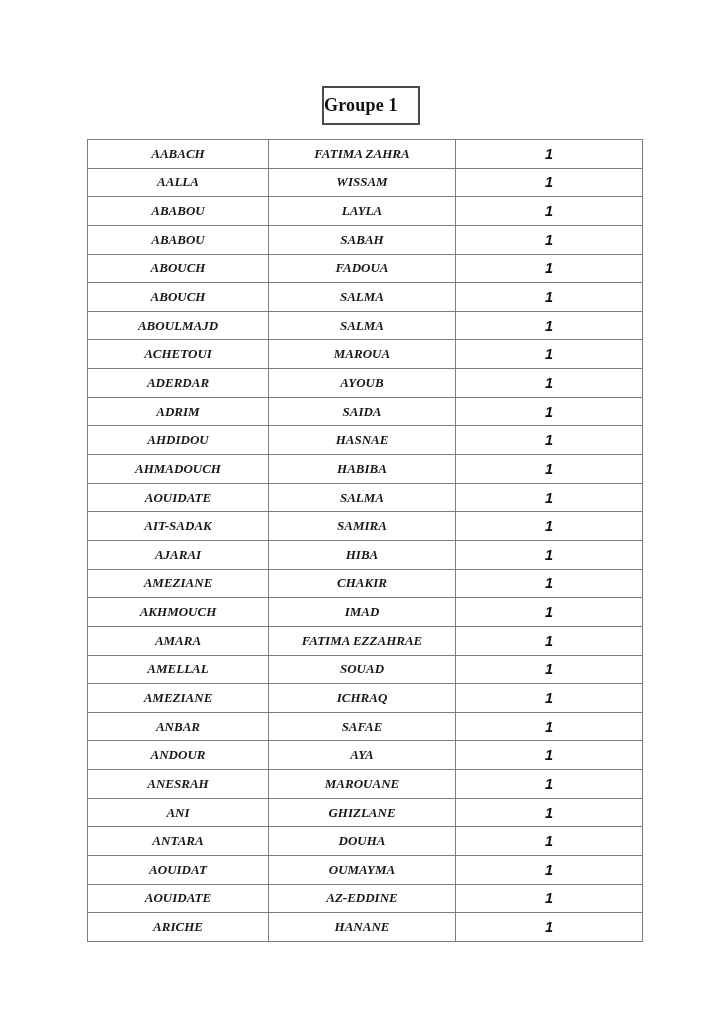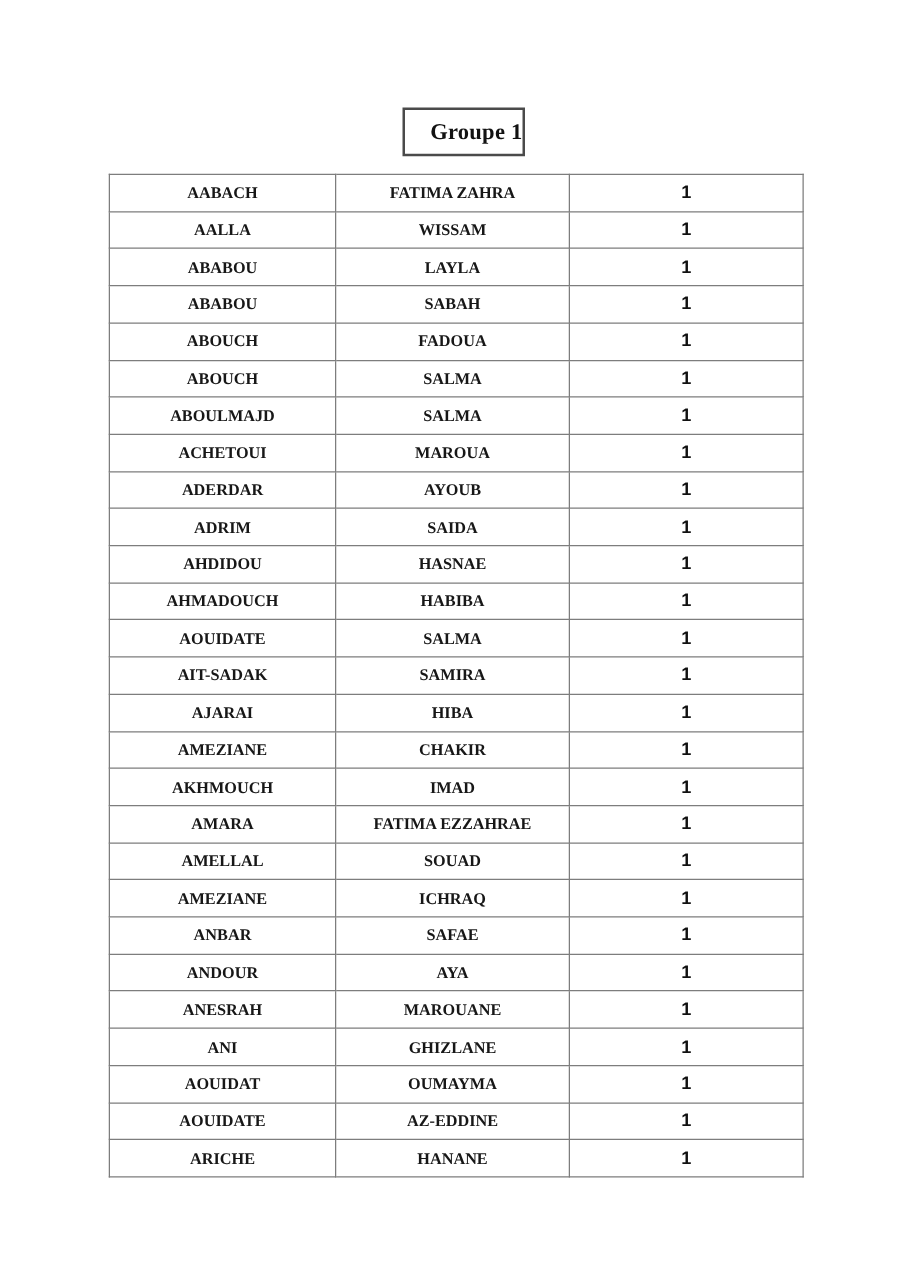--- a/index.html
+++ b/index.html
@@ -18,38 +18,39 @@
   .title-box {
     position: absolute;
     left: 322px;
     top: 86px;
     width: 98px;
     height: 39px;
     box-sizing: border-box;
     border: 2px solid #4a4a4a;
     display: flex;
     align-items: center;
-    justify-content: flex-end;
+    justify-content: flex-start;
   }
   .title-box span {
     font-weight: bold;
     font-size: 18px;
     color: #121212;
     letter-spacing: 0.2px;
     white-space: nowrap;
   }
   table.roster {
     position: absolute;
     left: 87px;
     top: 139px;
     width: 555px;
     height: 803px;
     border-collapse: collapse;
     table-layout: fixed;
     border: 1px solid #6e6e6e;
+    font-style: italic;
   }
   table.roster td {
     border: 1px solid #7d7d7d;
     text-align: center;
     vertical-align: middle;
     padding: 0;
     font-weight: bold;
     font-size: 13px;
     color: #171717;
     font-family: "Liberation Serif", serif;
@@ -192,20 +193,25 @@
           <td>ANESRAH</td>
           <td>MAROUANE</td>
           <td class="group-cell">1</td>
         </tr>
         <tr>
           <td>ANI</td>
           <td>GHIZLANE</td>
           <td class="group-cell">1</td>
         </tr>
         <tr>
+          <td>ANTARA</td>
+          <td>DOUHA</td>
+          <td class="group-cell">1</td>
+        </tr>
+        <tr>
           <td>AOUIDAT</td>
           <td>OUMAYMA</td>
           <td class="group-cell">1</td>
         </tr>
         <tr>
           <td>AOUIDATE</td>
           <td>AZ-EDDINE</td>
           <td class="group-cell">1</td>
         </tr>
         <tr>

